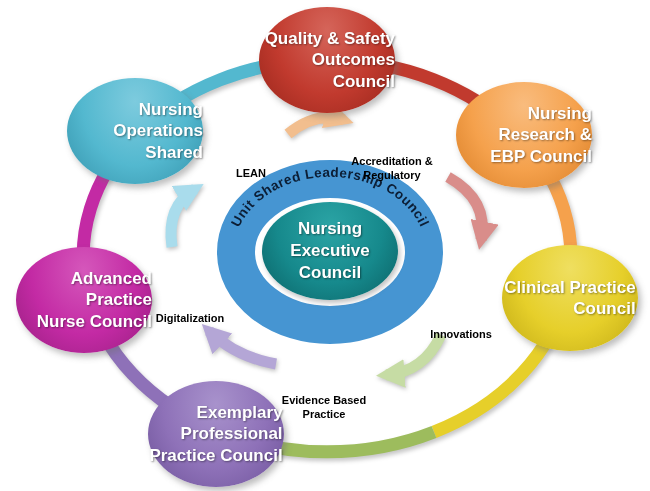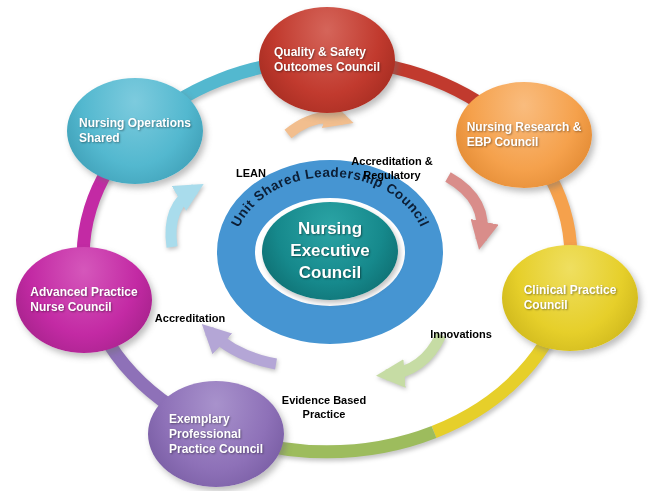--- a/index.html
+++ b/index.html
@@ -3,22 +3,22 @@
 <meta charset="utf-8">
 <style>
   html,body{margin:0;padding:0;background:#fff;}
   body{font-family:"Liberation Sans", sans-serif;}
   .stage{position:relative;width:650px;height:491px;background:#fff;overflow:hidden;}
   .stage svg{position:absolute;left:0;top:0;}
 
   
   .node{
     position:absolute;width:136px;height:106px;border-radius:50%;
-    display:flex;align-items:center;justify-content:center;text-align:left;
-    color:#fff;font-weight:bold;font-size:12px;line-height:1.25;
+    display:flex;align-items:center;justify-content:center;text-align:right;
+    color:#fff;font-weight:bold;font-size:17px;line-height:1.25;
     white-space:pre-line;
     text-shadow:1px 1px 2px rgba(0,0,0,.40);
     box-shadow:3px 4px 6px rgba(110,110,110,.45);
   }
   .n-quality {left:259px;top:7px;  background:radial-gradient(ellipse at 50% 22%,#d5655a 0%,#c13a2e 55%,#96251a 100%);}
   .n-research{left:456px;top:82px; background:radial-gradient(ellipse at 50% 22%,#f9bc7e 0%,#f5a14c 55%,#d87e26 100%);}
   .n-clinical{left:502px;top:245px;background:radial-gradient(ellipse at 50% 22%,#efdf60 0%,#e6cf2a 55%,#c0a914 100%);}
   .n-finance {left:370px;top:380px;background:radial-gradient(ellipse at 50% 22%,#b6ce83 0%,#9dbc5d 55%,#7a983d 100%);}
   .n-exemplary{left:148px;top:381px;background:radial-gradient(ellipse at 50% 22%,#a892cc 0%,#8e71b8 55%,#6d5298 100%);}
   .n-apn     {left:16px; top:247px;background:radial-gradient(ellipse at 50% 22%,#d557bb 0%,#c32aa4 55%,#961e7e 100%);}
@@ -116,15 +116,15 @@
   <div class="center-ellipse">Nursing
 Executive
 Council</div>
 
   <div class="flow-label fl-lean">LEAN</div>
   <div class="flow-label fl-accred">Accreditation &amp;
 Regulatory</div>
   <div class="flow-label fl-innov">Innovations</div>
   <div class="flow-label fl-ebp">Evidence Based
 Practice</div>
-  <div class="flow-label fl-digital">Accreditation</div>
+  <div class="flow-label fl-digital">Digitalization</div>
 
 </div>
 
 </body></html>

